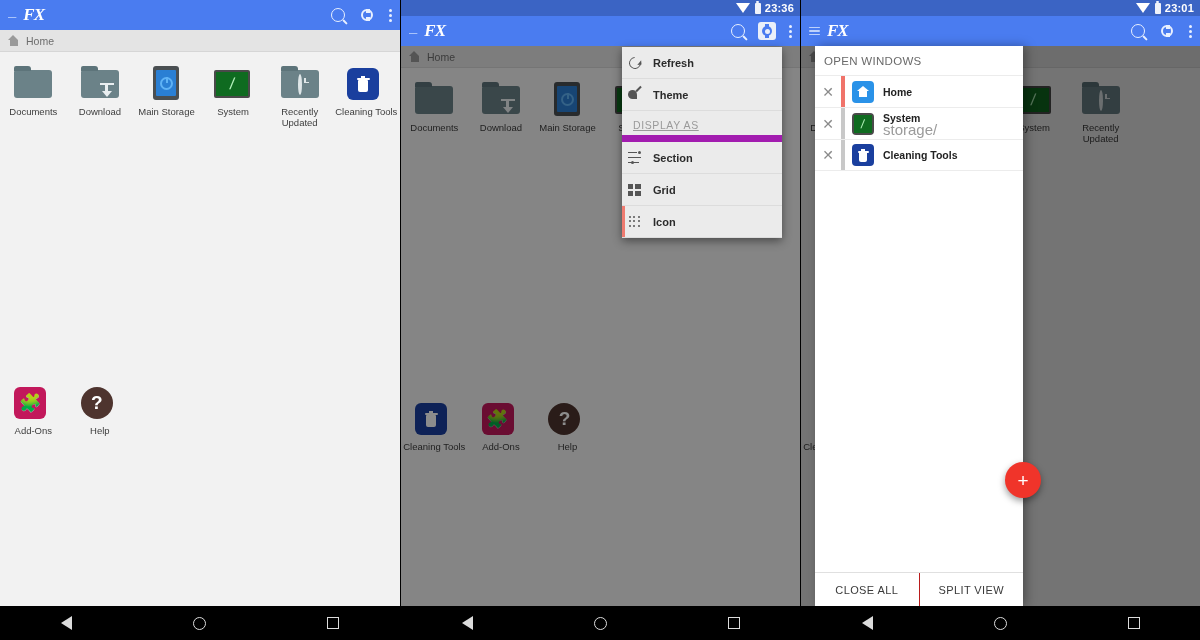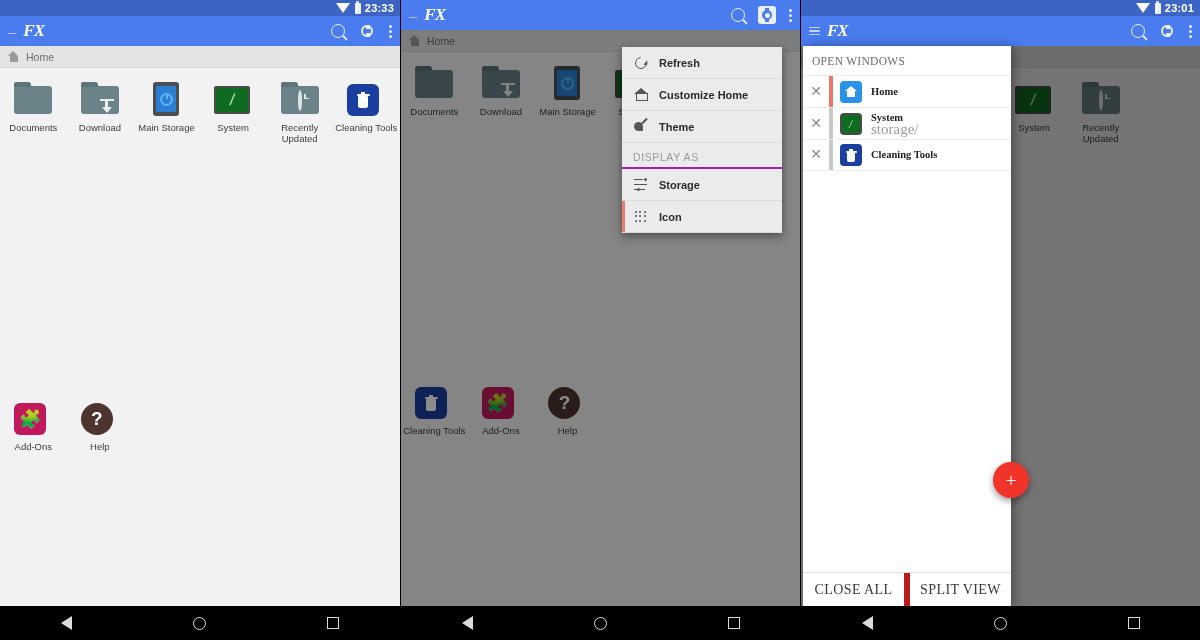--- a/index.html
+++ b/index.html
@@ -156,32 +156,33 @@
 
   
   .popup {
     position:absolute; z-index:50;
     top:47px; left:221px; width:160px;
     background:#ebebeb;
     box-shadow:0 3px 9px rgba(0,0,0,.45);
   }
   .menu-item{
     display:flex; align-items:center; gap:11px;
-    height:32px; padding-left:11px;
+    height:32px; padding-left:5px;
     font-size:11px; font-weight:bold; color:#2b2b2b;
     border-bottom:1px solid #dcdcdc;
     position:relative;
   }
   .menu-item.sel:before{
     content:""; position:absolute; left:0; top:0; bottom:0; width:3px; background:#ef7b70;
   }
   .menu-head{
     font-size:10.5px; color:#9a9a9a; letter-spacing:.6px;
     padding:8px 0 4px 11px; background:#ebebeb;
-    border-bottom:2px solid #a21caf;
+    border-bottom:7px solid #a21caf;
+    text-decoration:underline;
   }
   .mi-ico{width:15px;height:15px;display:flex;align-items:center;justify-content:center;flex:none;}
   .ic-refresh{width:12px;height:12px;border:1.7px solid #555;border-radius:50%;border-top-color:transparent;position:relative;transform:rotate(40deg);}
   .ic-refresh:after{content:"";position:absolute;top:-1px;right:-1px;width:0;height:0;border-left:3.5px solid #555;border-top:3px solid transparent;border-bottom:3px solid transparent;}
   .ic-home2{width:14px;height:13px;position:relative;}
   .ic-home2:before{content:"";position:absolute;top:0;left:0;width:0;height:0;border-left:7px solid transparent;border-right:7px solid transparent;border-bottom:6px solid #555;}
   .ic-home2:after{content:"";position:absolute;bottom:0;left:2px;width:10px;height:7px;border:1.6px solid #555;border-top:none;}
   .ic-theme{width:14px;height:14px;position:relative;}
   .ic-theme:before{content:"";position:absolute;left:0;top:2px;width:9px;height:9px;border-radius:50% 50% 0 50%;background:#555;}
   .ic-theme:after{content:"";position:absolute;right:0;top:0;width:7px;height:1.8px;background:#555;transform:rotate(-45deg);}
@@ -193,24 +194,23 @@
   .ic-section b{position:absolute;width:3px;height:3px;background:#555;border-radius:50%;}
   .ic-section b:nth-of-type(1){top:-0.5px;left:10px;}
   .ic-section b:nth-of-type(2){top:9.5px;left:3px;}
   .ic-grid{width:13px;height:11px;display:grid;grid-template-columns:5px 6px;grid-template-rows:5px 5px;gap:1.5px;}
   .ic-grid i{background:#555;display:block;}
   .ic-dotgrid{width:12px;height:12px;display:grid;grid-template-columns:repeat(3,1fr);grid-template-rows:repeat(3,1fr);gap:1.5px;}
   .ic-dotgrid i{background:#555;border-radius:50%;display:block;width:2.2px;height:2.2px;}
 
   
   .drawer{
-    position:absolute; z-index:50; top:46px; left:2px; bottom:34px; width:208px;
+    position:absolute; z-index:50; top:46px; left:14px; bottom:34px; width:208px;
     background:#fff; display:flex; flex-direction:column;
     box-shadow:3px 0 10px rgba(0,0,0,.35);
-    font-family:Liberation Serif, serif;
   }
   .drawer-title{
     font-size:11.5px; color:#6a6a6a; padding:9px 0 8px 9px; letter-spacing:.3px;
   }
   .win-list{flex:1; overflow:hidden;}
   .win-row{
     display:flex; align-items:center; height:32px;
     border-top:1px solid #ececec; position:relative;
   }
   .win-row:last-of-type{border-bottom:1px solid #ececec;}
@@ -231,23 +231,23 @@
   .win-ic.sys .in span{color:#b8f5bf;font-size:12px;line-height:1;transform:skewX(-8deg);}
   .win-ic.clean{background:#1a3f9e;}
   .win-txt{display:flex;flex-direction:column;justify-content:center;}
   .win-name{font-size:10.5px;font-weight:bold;color:#222;line-height:12px;}
   .win-sub{font-size:15px;color:#9b9b9b;line-height:11px;}
   .drawer-actions{
     height:34px; display:flex; border-top:1px solid #e0e0e0;
   }
   .drw-btn{
     flex:1; display:flex; align-items:center; justify-content:center;
-    font-size:14px; color:#3a3a3a; letter-spacing:.4px;
-  }
-  .drw-btn + .drw-btn{border-left:6px solid #b91c1c;}
+    font-size:11px; color:#3a3a3a; letter-spacing:.4px;
+  }
+  .drw-btn + .drw-btn{border-left:1px solid #b91c1c;}
   .fab{
     position:absolute; z-index:45; right:-18px; bottom:108px;
     width:36px;height:36px;border-radius:50%;background:#f0342a;
     display:flex;align-items:center;justify-content:center;
     box-shadow:0 3px 7px rgba(0,0,0,.4);
     color:#fff;font-size:19px;line-height:1;font-weight:300;
   }
 
   
   .navbar{
@@ -257,25 +257,20 @@
   .nv-back{width:0;height:0;border-top:7px solid transparent;border-bottom:7px solid transparent;border-right:11px solid #dcdcdc;}
   .nv-home{width:13px;height:13px;border:1.7px solid #dcdcdc;border-radius:50%;}
   .nv-rec{width:12px;height:12px;border:1.7px solid #dcdcdc;}
 </style>
 </head>
 <body>
 
 <div class="screens">
 
   <div class="screen">
-    <div class="statusbar">
-      <div class="sb-wifi"></div>
-      <div class="sb-batt"></div>
-      <div class="sb-time">23:33</div>
-    </div>
     <div class="appbar">
       <div class="appbar-left">
         <span class="ab-dash">–</span>
         <span class="logo-fx">FX</span>
       </div>
       <div class="appbar-right">
         <span class="icn">
             <span class="ic-search"></span>
           </span>
         <span class="ic-gear-box plain">
@@ -367,20 +362,25 @@
       </div>
     </div>
     <div class="navbar">
       <span class="nv-back"></span>
       <span class="nv-home"></span>
       <span class="nv-rec"></span>
     </div>
   </div>
 
   <div class="screen">
+    <div class="statusbar">
+      <div class="sb-wifi"></div>
+      <div class="sb-batt"></div>
+      <div class="sb-time">23:36</div>
+    </div>
     <div class="appbar">
       <div class="appbar-left">
         <span class="ab-dash">–</span>
         <span class="logo-fx">FX</span>
       </div>
       <div class="appbar-right">
         <span class="icn">
             <span class="ic-search"></span>
           </span>
         <span class="ic-gear-box">
@@ -478,42 +478,47 @@
 
     <div class="popup">
       <div class="menu-item">
         <span class="mi-ico">
             <span class="ic-refresh"></span>
           </span>
         <span>Refresh</span>
       </div>
       <div class="menu-item">
         <span class="mi-ico">
-            <span class="ic-home2"></span>
-          </span>
-        <span>Customize Home</span>
-      </div>
-      <div class="menu-item">
-        <span class="mi-ico">
             <span class="ic-theme"></span>
           </span>
         <span>Theme</span>
       </div>
       <div class="menu-head">DISPLAY AS</div>
       <div class="menu-item">
         <span class="mi-ico">
             <span class="ic-section">
               <i></i>
               <i></i>
               <i></i>
               <b></b>
               <b></b>
             </span>
           </span>
-        <span>Storage</span>
+        <span>Section</span>
+      </div>
+      <div class="menu-item">
+        <span class="mi-ico">
+            <span class="ic-grid">
+              <i></i>
+              <i></i>
+              <i></i>
+              <i></i>
+            </span>
+          </span>
+        <span>Grid</span>
       </div>
       <div class="menu-item sel">
         <span class="mi-ico">
             <span class="ic-dotgrid">
               <i></i>
               <i></i>
               <i></i>
               <i></i>
               <i></i>
               <i></i>

